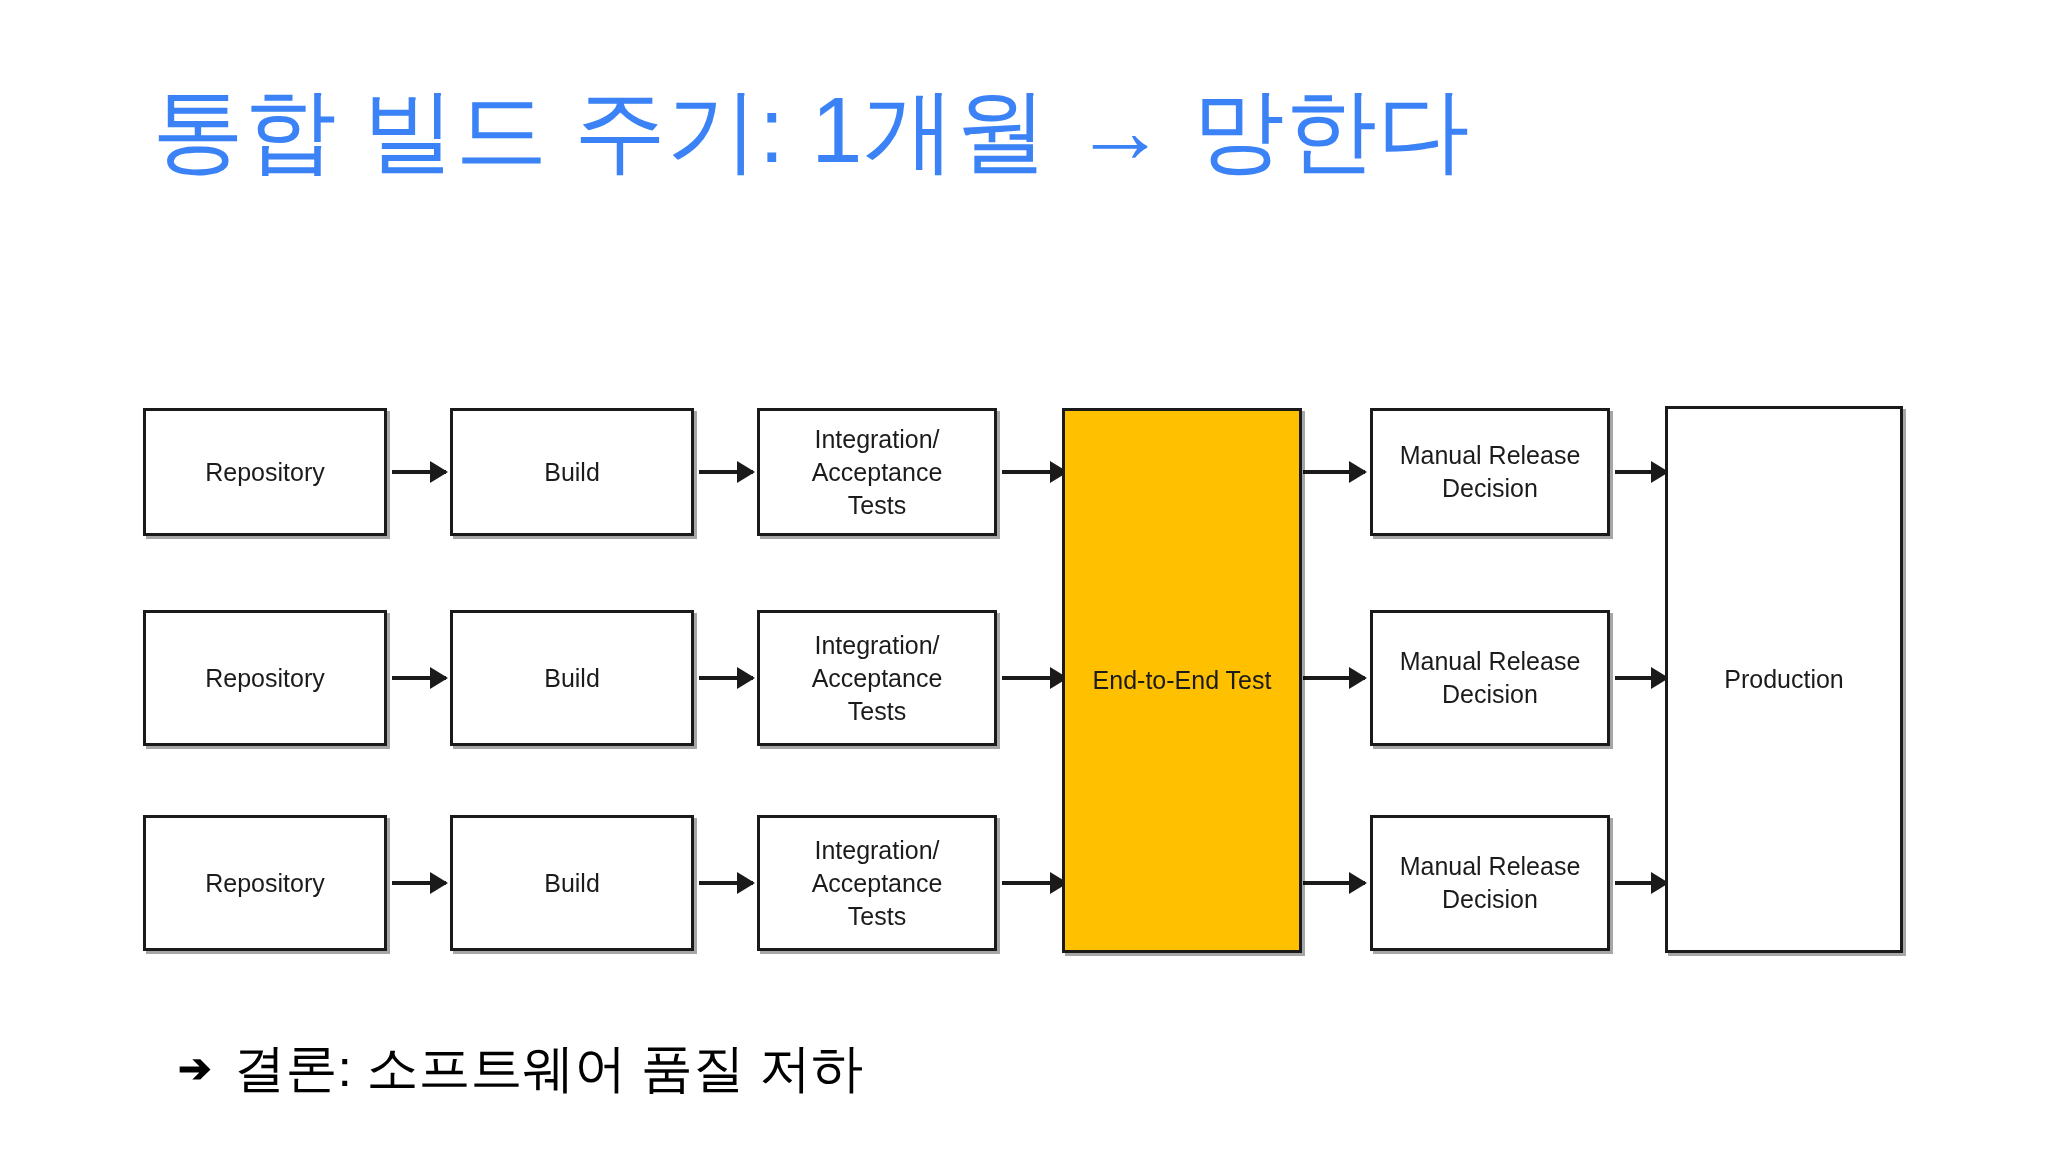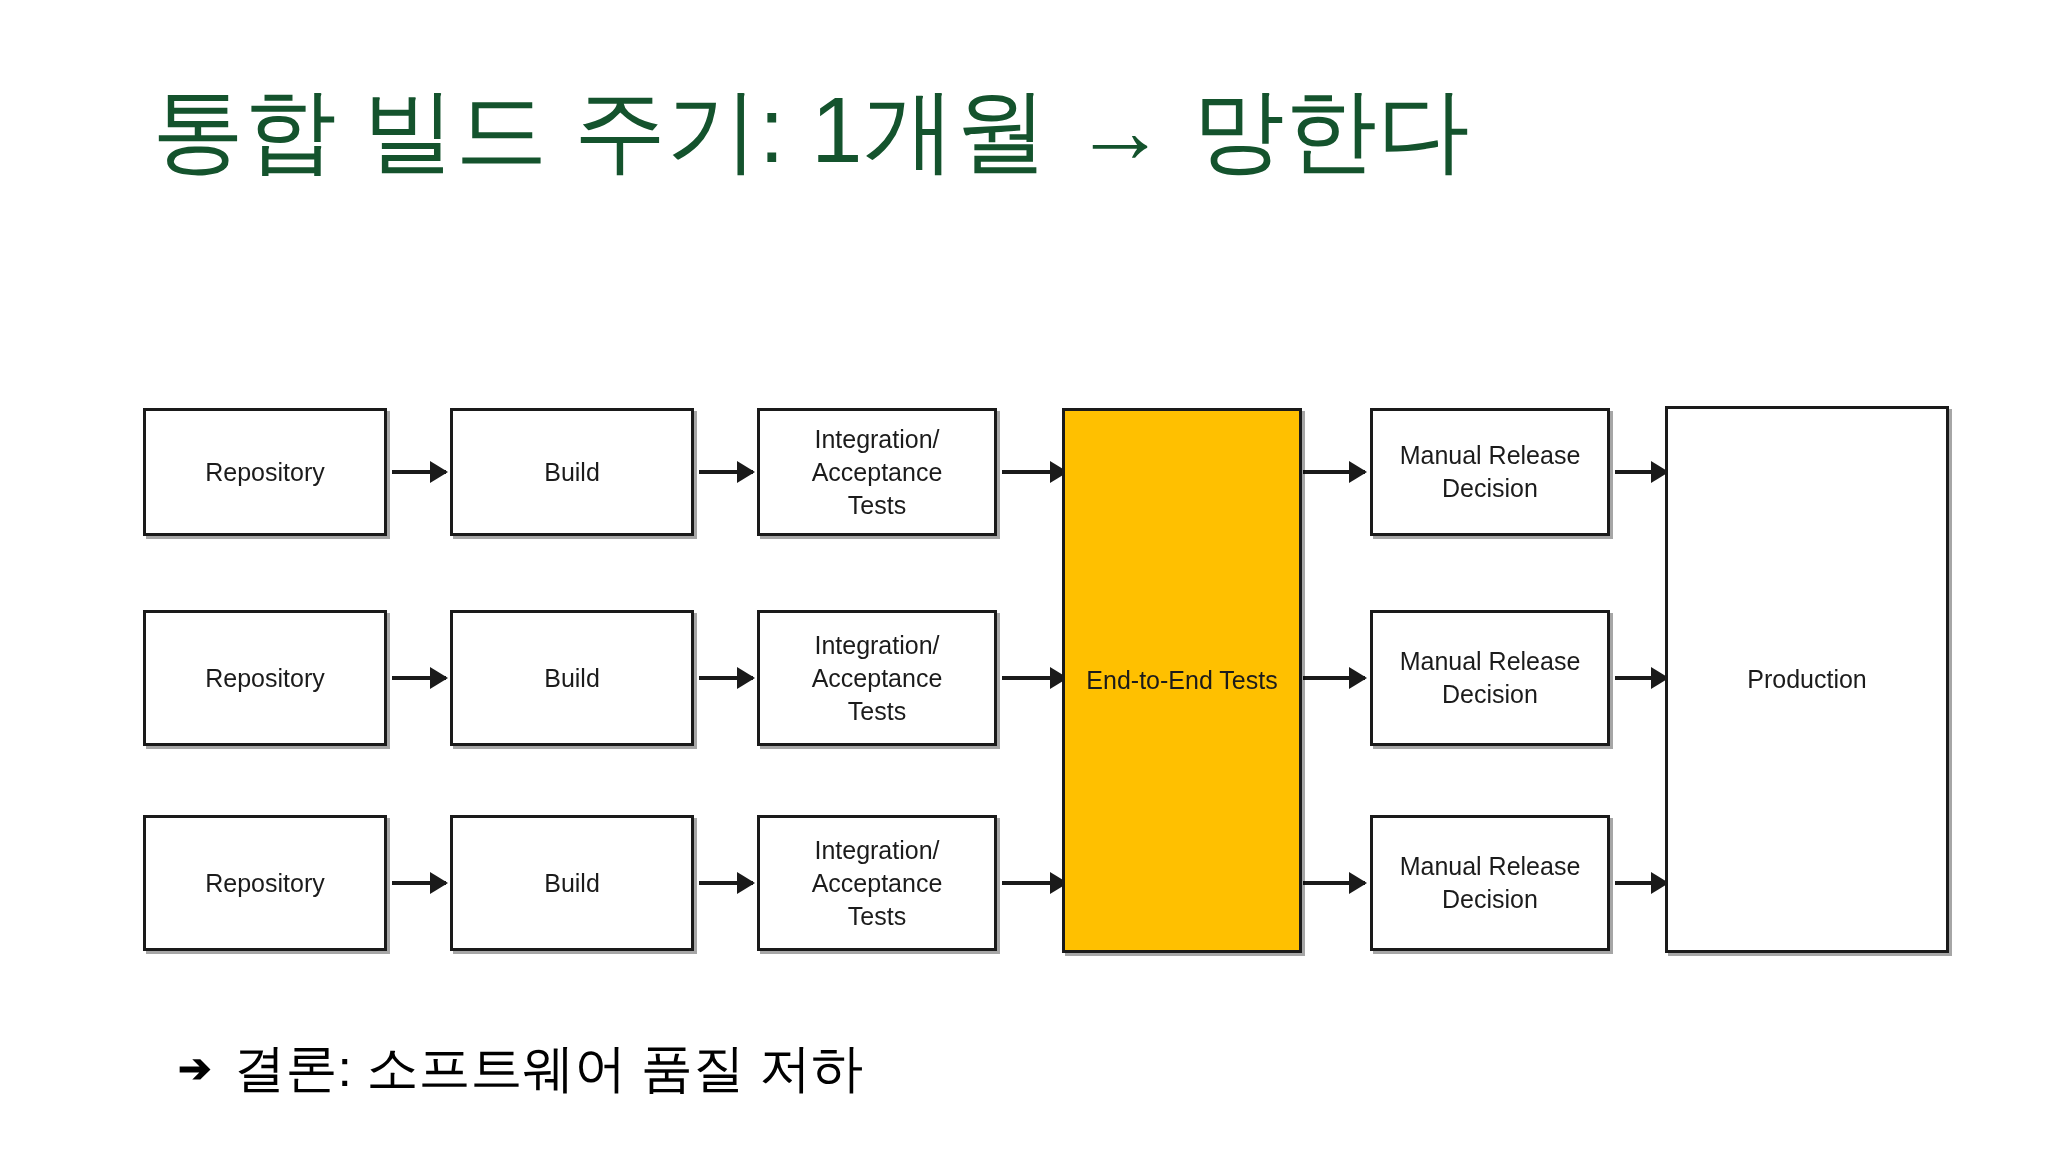--- a/index.html
+++ b/index.html
@@ -18,21 +18,21 @@
 
   
   #slide-title {
     position: absolute;
     left: 152px;
     top: 78px;
     font-size: 92px;
     line-height: 104px;
     letter-spacing: 0.5px;
     font-weight: 400;
-    color: #14532d;
+    color: #3b82f6;
     white-space: nowrap;
   }
 
   
   #diagram {
     position: absolute;
     left: 0;
     top: 0;
     width: 2048px;
     height: 1152px;
@@ -180,24 +180,24 @@
   <div class="arrow" style="left:1002px; top:881px; width:64px;"></div>
 
   <div class="node" style="left:1370px; top:815px; width:240px; height:136px;">
     <span class="node-label">Manual Release
 Decision</span>
   </div>
   <div class="arrow" style="left:1303px; top:881px; width:62px;"></div>
   <div class="arrow" style="left:1615px; top:881px; width:52px;"></div>
 
   <div class="node highlight" style="left:1062px; top:408px; width:240px; height:545px;">
-    <span class="node-label">End-to-End Tests</span>
-  </div>
-
-  <div class="node" style="left:1665px; top:406px; width:284px; height:547px;">
+    <span class="node-label">End-to-End Test</span>
+  </div>
+
+  <div class="node" style="left:1665px; top:406px; width:238px; height:547px;">
     <span class="node-label">Production</span>
   </div>
 
 </div>
 
 <div id="conclusion">
   <span class="arrow-glyph">➔</span>
   <span class="conclusion-text">결론: 소프트웨어 품질 저하</span>
 </div>
 

